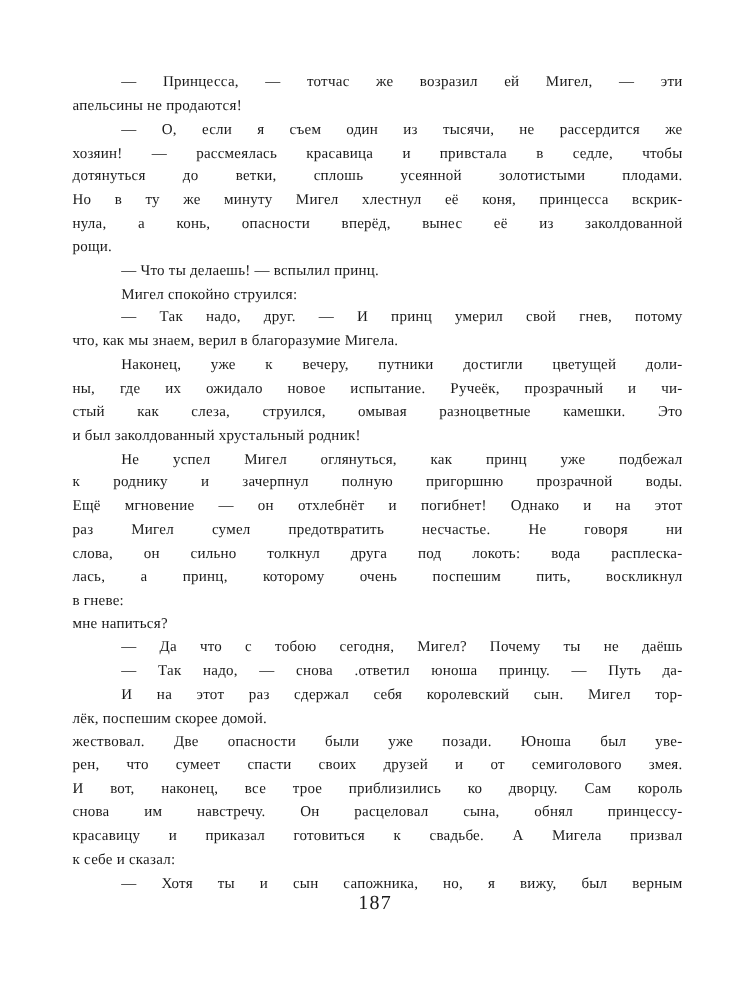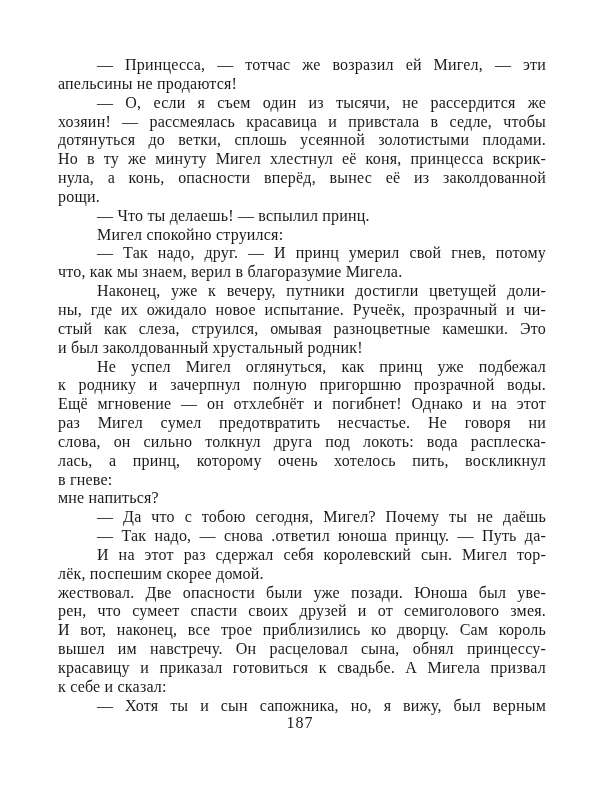--- a/index.html
+++ b/index.html
@@ -13,21 +13,21 @@
     height: 792px;
     background: #ffffff;
     overflow: hidden;
     font-family: "Liberation Serif", "DejaVu Serif", serif;
   }
   .text-block {
     position: absolute;
     left: 58px;
     top: 56px;
     width: 488px;
-    font-size: 16px;
+    font-size: 12px;
     line-height: 18.85px;
     letter-spacing: 0.2px;
     color: #1a1a1a;
   }
   .line {
     height: 18.85px;
     white-space: nowrap;          
   }
   .line.just {
     white-space: normal;
@@ -72,29 +72,29 @@
       <div class="line end">что, как мы знаем, верил в благоразумие Мигела.</div>
       <div class="line just indent">Наконец, уже к вечеру, путники достигли цветущей доли-</div>
       <div class="line just">ны, где их ожидало новое испытание. Ручеёк, прозрачный и чи-</div>
       <div class="line just">стый как слеза, струился, омывая разноцветные камешки. Это</div>
       <div class="line end">и был заколдованный хрустальный родник!</div>
       <div class="line just indent">Не успел Мигел оглянуться, как принц уже подбежал</div>
       <div class="line just">к роднику и зачерпнул полную пригоршню прозрачной воды.</div>
       <div class="line just">Ещё мгновение — он отхлебнёт и погибнет! Однако и на этот</div>
       <div class="line just">раз Мигел сумел предотвратить несчастье. Не говоря ни</div>
       <div class="line just">слова, он сильно толкнул друга под локоть: вода расплеска-</div>
-      <div class="line just">лась, а принц, которому очень хотелось пить, воскликнул</div>
+      <div class="line just">лась, а принц, которому очень поспешим пить, воскликнул</div>
       <div class="line end">в гневе:</div>
       <div class="line end">мне напиться?</div>
       <div class="line just indent">— Да что с тобою сегодня, Мигел? Почему ты не даёшь</div>
       <div class="line just indent">— Так надо, — снова .ответил юноша принцу. — Путь да-</div>
       <div class="line just indent">И на этот раз сдержал себя королевский сын. Мигел тор-</div>
       <div class="line end">лёк, поспешим скорее домой.</div>
       <div class="line just">жествовал. Две опасности были уже позади. Юноша был уве-</div>
       <div class="line just">рен, что сумеет спасти своих друзей и от семиголового змея.</div>
       <div class="line just">И вот, наконец, все трое приблизились ко дворцу. Сам король</div>
-      <div class="line just">вышел им навстречу. Он расцеловал сына, обнял принцессу-</div>
+      <div class="line just">снова им навстречу. Он расцеловал сына, обнял принцессу-</div>
       <div class="line just">красавицу и приказал готовиться к свадьбе. А Мигела призвал</div>
       <div class="line end">к себе и сказал:</div>
       <div class="line just indent">— Хотя ты и сын сапожника, но, я вижу, был верным</div>
     </div>
   <div class="page-number">187</div>
 </div>
 
 </body></html>

